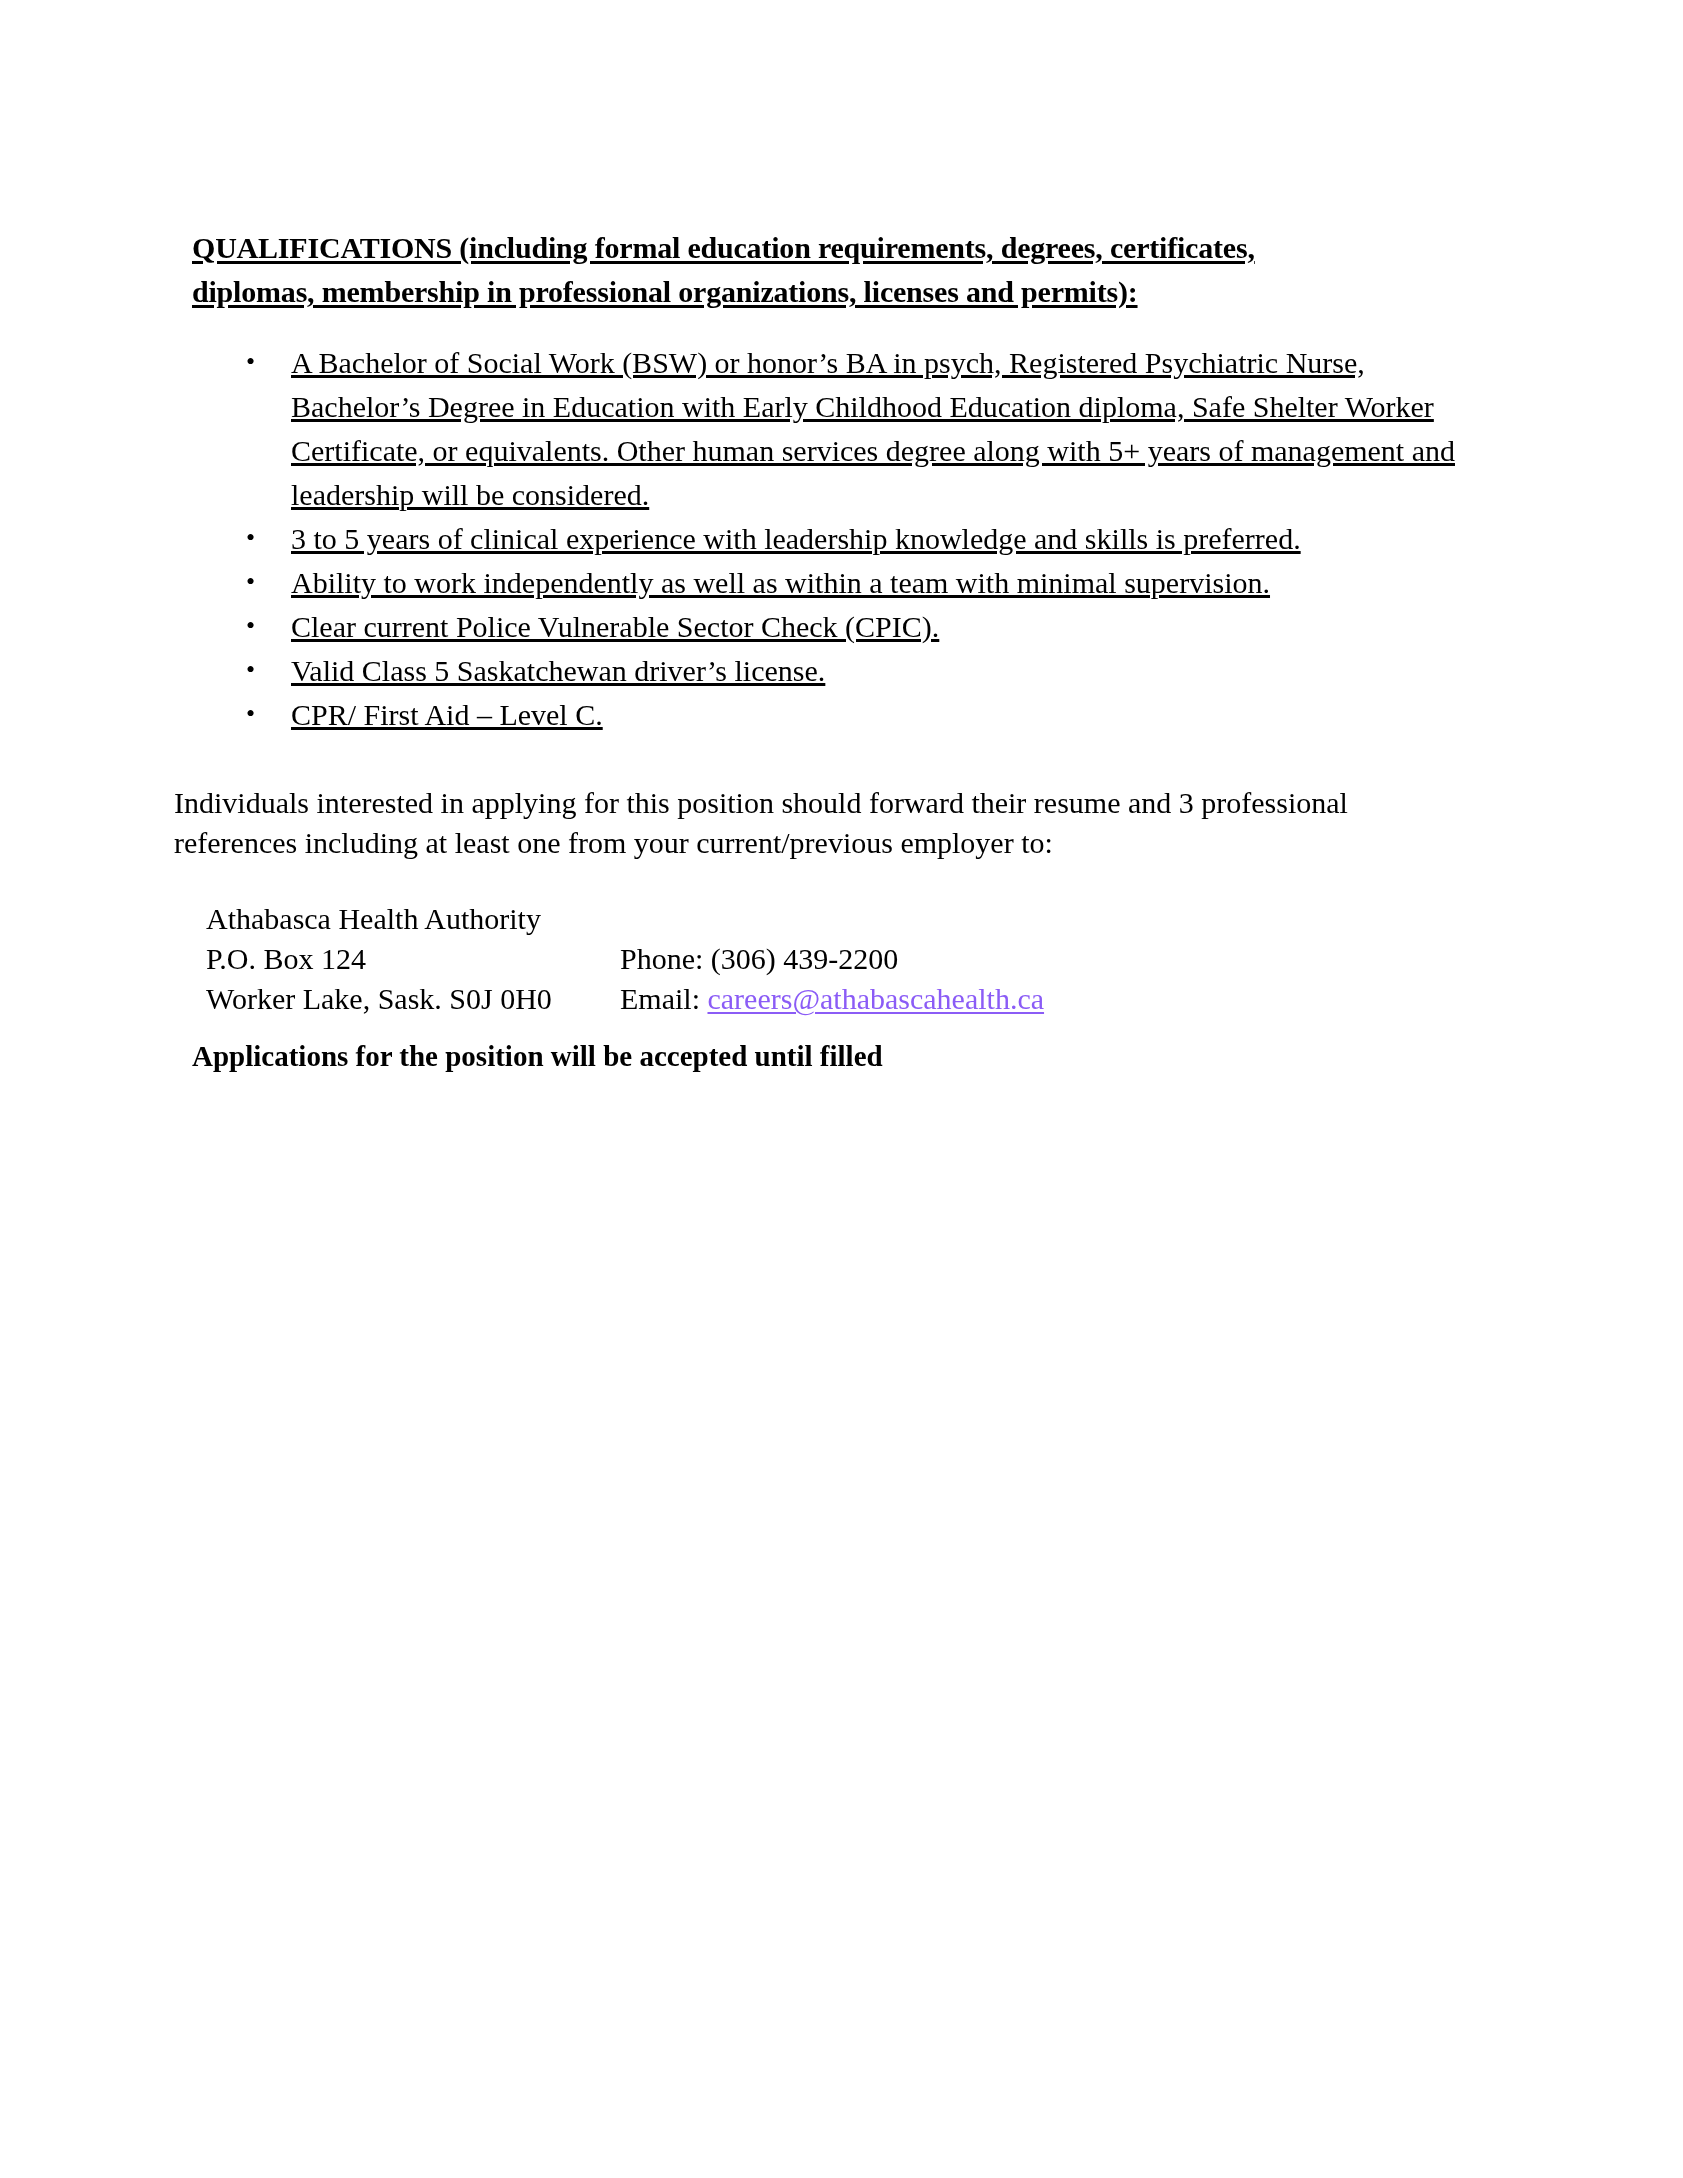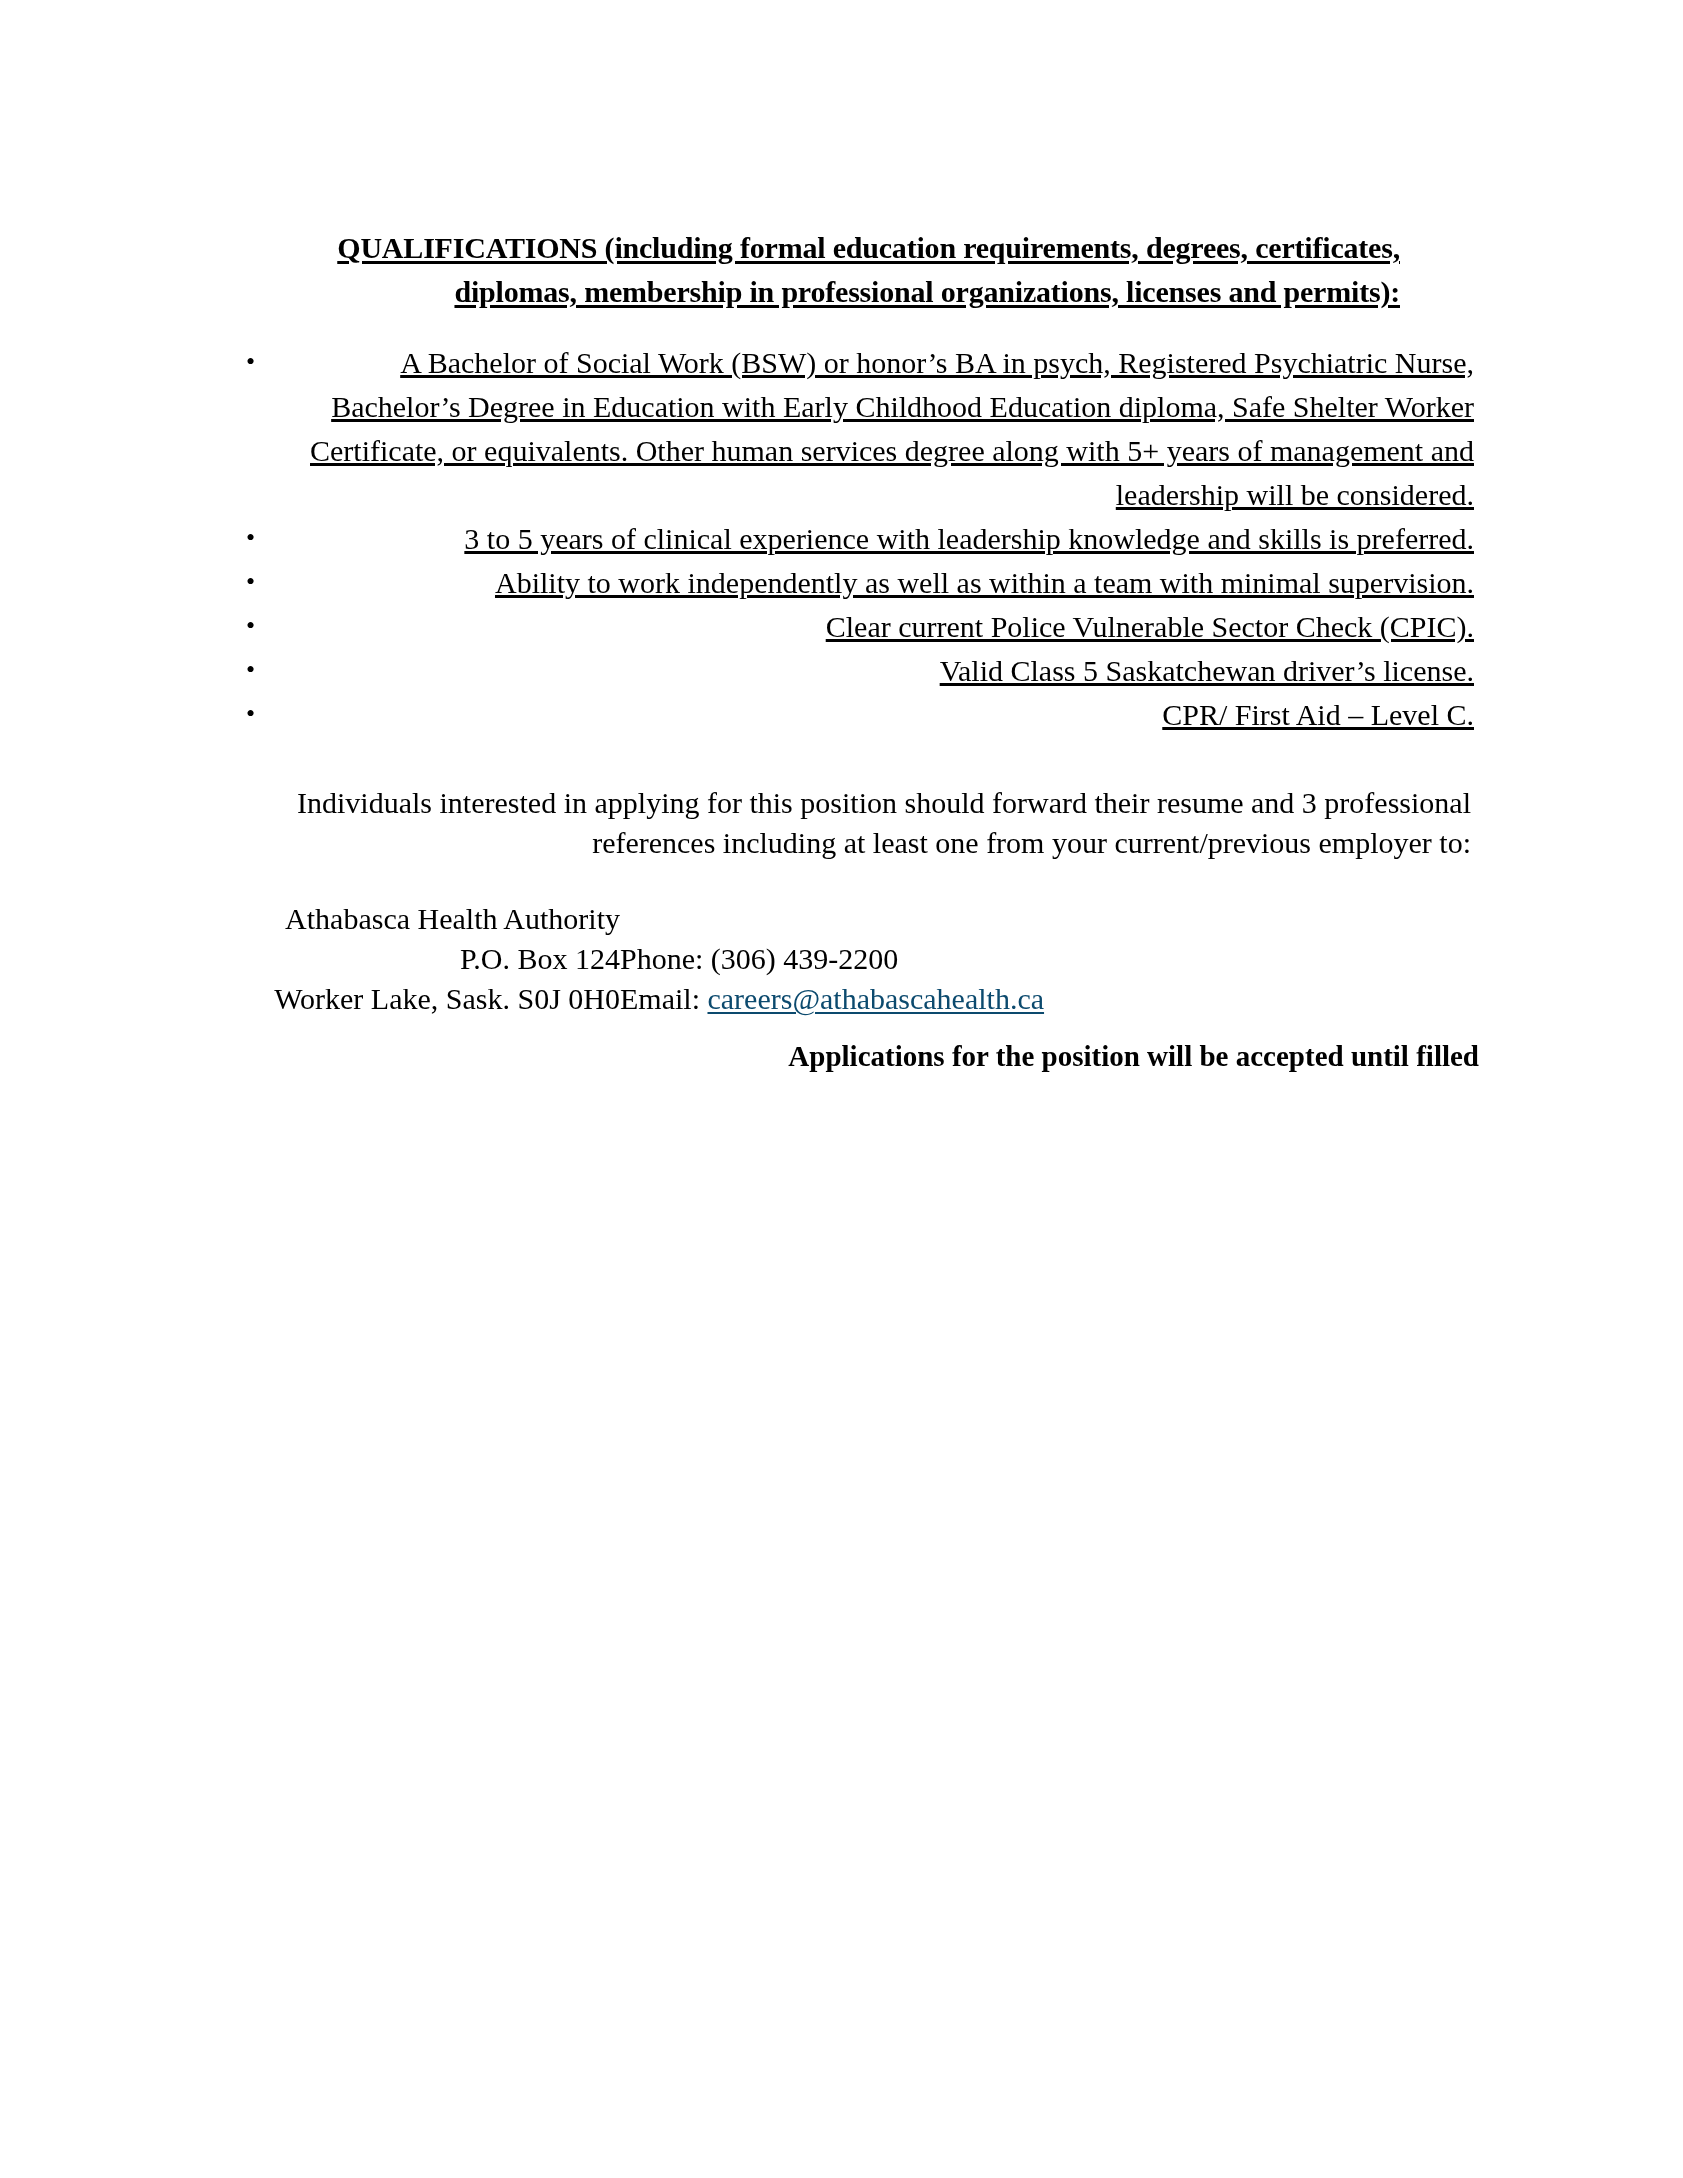--- a/index.html
+++ b/index.html
@@ -15,21 +15,20 @@
     color: #000000;
     -webkit-font-smoothing: antialiased;
   }
 
   .page {
     position: relative;
     width: 1683px;
     height: 2178px;
     background: #ffffff;
     overflow: hidden;
-    text-align: right;
   }
 
   
   .qualifications-heading {
     position: absolute;
     left: 192px;
     top: 226px;
     width: 1208px;
     font-size: 30px;
     font-weight: bold;
@@ -95,21 +94,21 @@
   .contact-left {
     width: 446px;
     padding-left: 32px;
     box-sizing: border-box;
     white-space: pre;
   }
   .contact-right {
     white-space: pre;
   }
   .email-link {
-    color: #0c4a6e;
+    color: #8b5cf6;
     text-decoration-thickness: 2px;
     text-underline-offset: 3px;
     cursor: pointer;
   }
 
   
   .accepted-line {
     position: absolute;
     left: 192px;
     top: 1036px;

